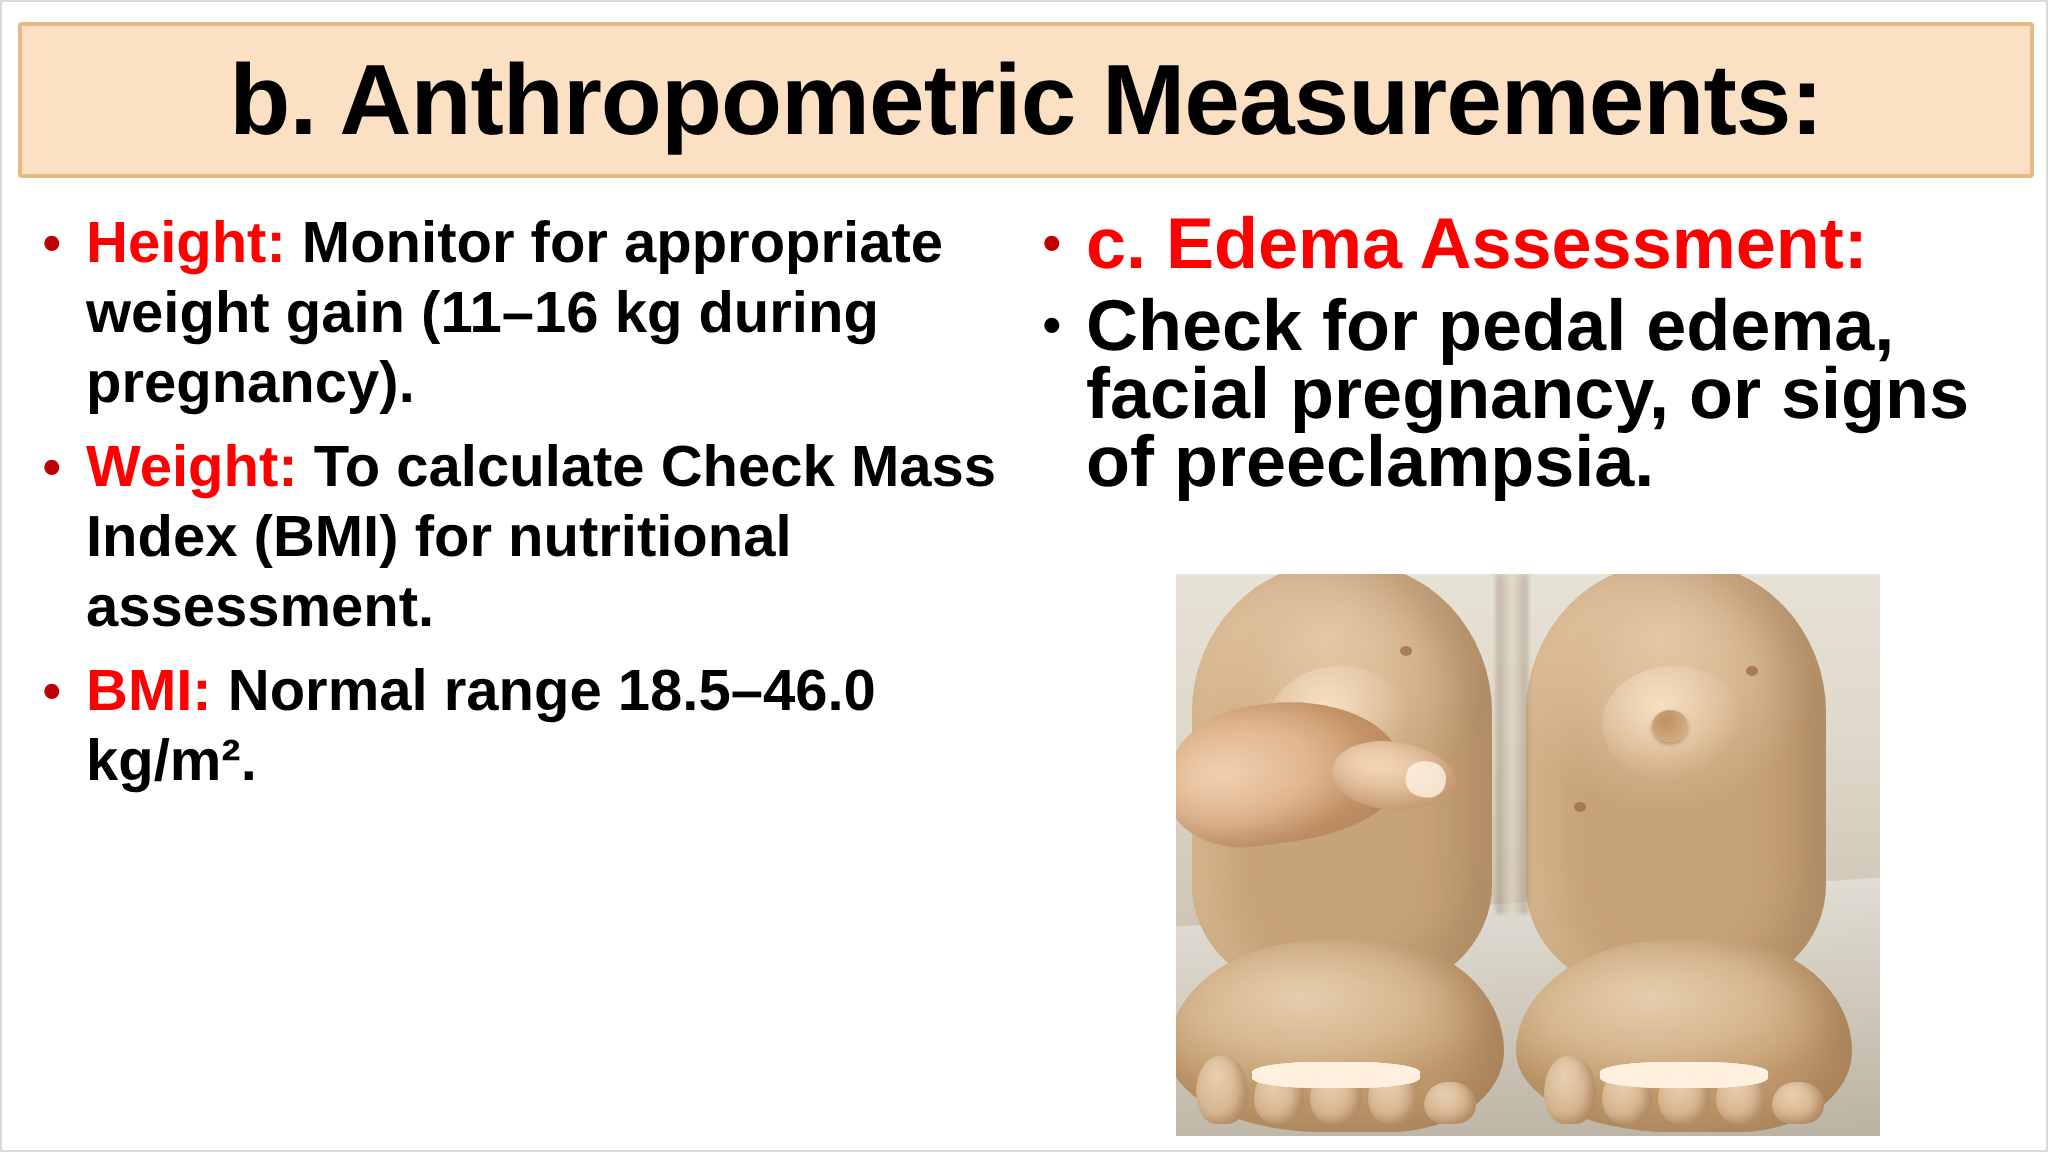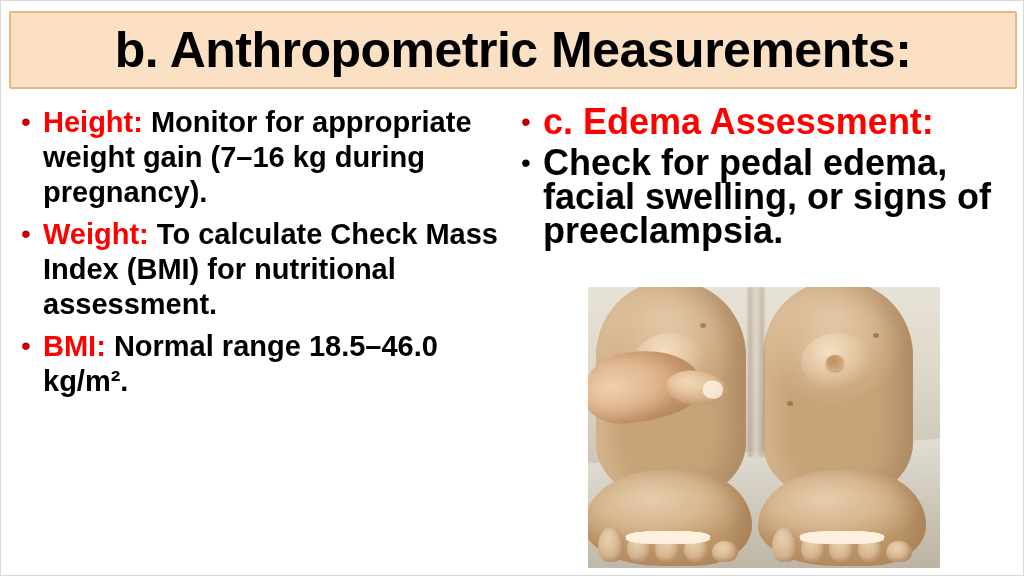--- a/index.html
+++ b/index.html
@@ -261,21 +261,21 @@
   <div class="title-bar">
     <div class="title-text">b. Anthropometric Measurements:</div>
   </div>
 
   <div class="columns">
 
     <div class="col-left">
 
       <div class="bullet">
         <div class="dot">•</div>
-        <div class="text"><span class="lead">Height:</span><span> Monitor for appropriate weight gain (7–16 kg during pregnancy).</span></div>
+        <div class="text"><span class="lead">Height:</span><span> Monitor for appropriate weight gain (11–16 kg during pregnancy).</span></div>
       </div>
 
       <div class="bullet">
         <div class="dot">•</div>
         <div class="text"><span class="lead">Weight:</span><span> To calculate Check Mass Index (BMI) for nutritional assessment.</span></div>
       </div>
 
       <div class="bullet">
         <div class="dot">•</div>
         <div class="text"><span class="lead">BMI:</span><span> Normal range 18.5–46.0 kg/m².</span></div>
@@ -285,21 +285,21 @@
 
     <div class="col-right">
 
       <div class="bullet right-bullet">
         <div class="dot">•</div>
         <div class="text"><span class="lead">c. Edema Assessment:</span><span></span></div>
       </div>
 
       <div class="bullet right-bullet dark-dot">
         <div class="dot">•</div>
-        <div class="text"><span>Check for pedal edema, facial swelling, or signs of preeclampsia.</span></div>
+        <div class="text"><span>Check for pedal edema, facial pregnancy, or signs of preeclampsia.</span></div>
       </div>
 
       <div class="photo-wrap">
         <div class="photo">
           <div class="sheet"></div>
 
           <div class="leg left">
             <div class="knee"></div>
             <div class="dimple"></div>
             <div class="mole" style="top:42px;left:104px;"></div>

